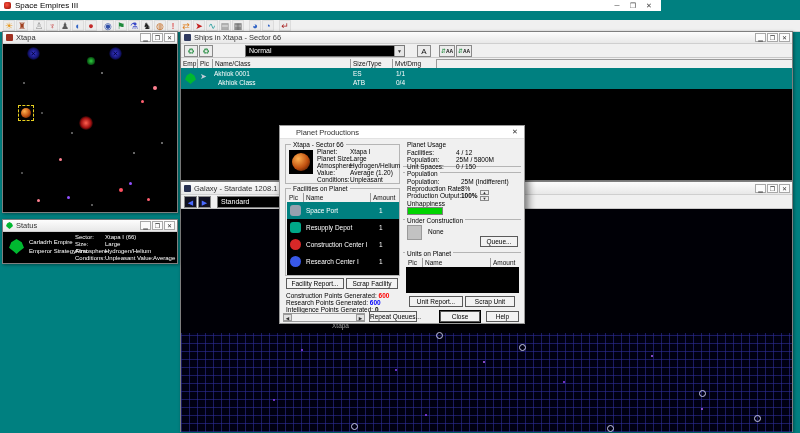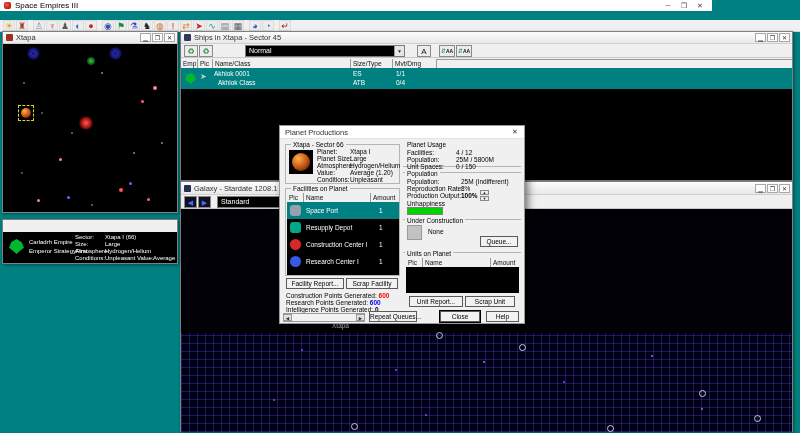--- a/index.html
+++ b/index.html
@@ -1,21 +1,21 @@
 <!DOCTYPE html>
 <html><head>
 <meta charset="utf-8">
 <style>
   *{box-sizing:border-box;margin:0;padding:0}
   body{background:#444}
   #screen{position:relative;width:800px;height:433px;background:#008080;overflow:hidden;
     font-family:"Liberation Sans",sans-serif;color:#000}
   .abs{position:absolute}
   
-  .app-titlebar{position:absolute;left:0;top:0;width:712px;height:11px;background:#fff;display:flex;align-items:center;font-size:8px}
+  .app-titlebar{position:absolute;left:0;top:0;width:661px;height:11px;background:#fff;display:flex;align-items:center;font-size:8px}
   .app-icon{width:7px;height:7px;margin:0 4px;background:radial-gradient(circle at 40% 40%,#ff5040,#8f0d00);border-radius:2px}
   .app-controls{margin-left:auto;display:flex;gap:4px;padding-right:6px;color:#444;font-size:7px}
   .app-controls span{width:12px;text-align:center}
   .menubar{position:absolute;left:0;top:11px;width:800px;height:9px;background:#f5f5f5;display:flex;align-items:center;font-size:7.5px;color:#222}
   .menubar span{padding:0 5px}
   .toolbar{position:absolute;left:0;top:20px;width:800px;height:12px;background:#f0f0f0;border-bottom:1px solid #cfcfcf;display:flex;align-items:center;padding-left:3px}
   .tbi{width:12px;height:11px;font-size:9px;line-height:11px;text-align:center;border:1px solid #dcdcdc;background:#ececec;margin-right:1px}
   .tsep{width:4px;height:11px}
   
   .win{position:absolute;background:#f0f0f0;border:1px solid #7f7f7f;box-shadow:1px 1px 3px rgba(0,0,0,.4)}
@@ -93,21 +93,21 @@
     <span class="tsep"></span>
     <span class="tbi" style="color: rgb(47, 98, 196);">◕</span>
     <span class="tbi" style="color: rgb(47, 98, 196);">◔</span>
     <span class="tsep"></span>
     <span class="tbi" style="color: rgb(168, 32, 32);">↵</span>
   </div>
 
   <div class="win" style="left:180px;top:31px;width:613px;height:150px">
     <div class="tbar">
       <span class="wic" style="background:#303a60"></span>
-      <span>Ships in Xtapa - Sector 45</span>
+      <span>Ships in Xtapa - Sector 66</span>
       <span class="wbtns">
         <span class="wb">▁</span>
         <span class="wb">❐</span>
         <span class="wb">✕</span>
       </span>
     </div>
 
     <div class="abs" style="left:0;top:12px;width:611px;height:14px;background:#f0f0f0;border-bottom:1px solid #c8c8c8">
       <span class="mini-btn" style="left:3px;top:1px;width:14px;height:12px;color:#1f8a3c;font-size:8px;line-height:11px">♻</span>
       <span class="mini-btn" style="left:18px;top:1px;width:14px;height:12px;color:#1f8a3c;font-size:8px;line-height:11px">♻</span>
@@ -214,40 +214,49 @@
       <span class="dot" style="left:158px;top:98px;width:2px;height:2px;background:#888"></span>
       <span class="dot" style="left:68px;top:88px;width:2px;height:2px;background:#777"></span>
       <span class="dot" style="left:38px;top:68px;width:2px;height:2px;background:#666"></span>
       <span class="dot" style="left:130px;top:108px;width:2px;height:2px;background:#888"></span>
       <span class="dot" style="left:88px;top:160px;width:2px;height:2px;background:#777"></span>
       <span class="dot" style="left:18px;top:128px;width:2px;height:2px;background:#666"></span>
     </div>
   </div>
 
   <div class="win" style="left:2px;top:219px;width:176px;height:45px">
+    <div class="tbar">
+      <span class="wic alien" style="width:7px;height:7px"></span>
+      <span>Status</span>
+      <span class="wbtns">
+        <span class="wb">▁</span>
+        <span class="wb">❐</span>
+        <span class="wb">✕</span>
+      </span>
+    </div>
     <div class="blackc" style="left:0;top:12px;width:174px;height:31px;color:#fff;font-size:6px">
       <span class="alien abs" style="left:6px;top:7px;width:15px;height:15px"></span>
       <span class="abs" style="left:26px;top:7px">Carladrh Empire</span>
       <span class="abs" style="left:26px;top:16px">Emperor StrategyFirst</span>
       <span class="abs" style="left:72px;top:2px">Sector:</span>
       <span class="abs" style="left:102px;top:2px">Xtapa I (66)</span>
       <span class="abs" style="left:72px;top:9px">Size:</span>
       <span class="abs" style="left:102px;top:9px">Large</span>
       <span class="abs" style="left:72px;top:16px">Atmosphere:</span>
       <span class="abs" style="left:102px;top:16px">Hydrogen/Helium</span>
       <span class="abs" style="left:72px;top:23px">Conditions:</span>
       <span class="abs" style="left:102px;top:23px">Unpleasant</span>
       <span class="abs" style="left:134px;top:23px">Value:</span>
       <span class="abs" style="left:150px;top:23px">Average</span>
     </div>
   </div>
 
   <div class="win" style="left:279px;top:125px;width:246px;height:199px;box-shadow:3px 4px 8px rgba(0,0,0,.55);border-color:#9a9a9a">
     <div class="tbar" style="height:13px;background:#fff;border-bottom:1px solid #e2e2e2">
-      <span style="padding-left:5px">Planet Productions</span>
+      <span style="padding-left:16px">Planet Productions</span>
       <span class="wbtns">
           <span style="width:14px;text-align:center;color:#333;font-size:7px">✕</span>
         </span>
     </div>
 
     <div class="grp" style="left:5px;top:18px;width:115px;height:40px">
       <span class="lg">Xtapa - Sector 66</span>
       <span class="planet-tile" style="left:3px;top:5px;width:24px;height:24px">
         <span class="sphere" style="left:3px;top:3px;width:18px;height:18px"></span>
       </span>

